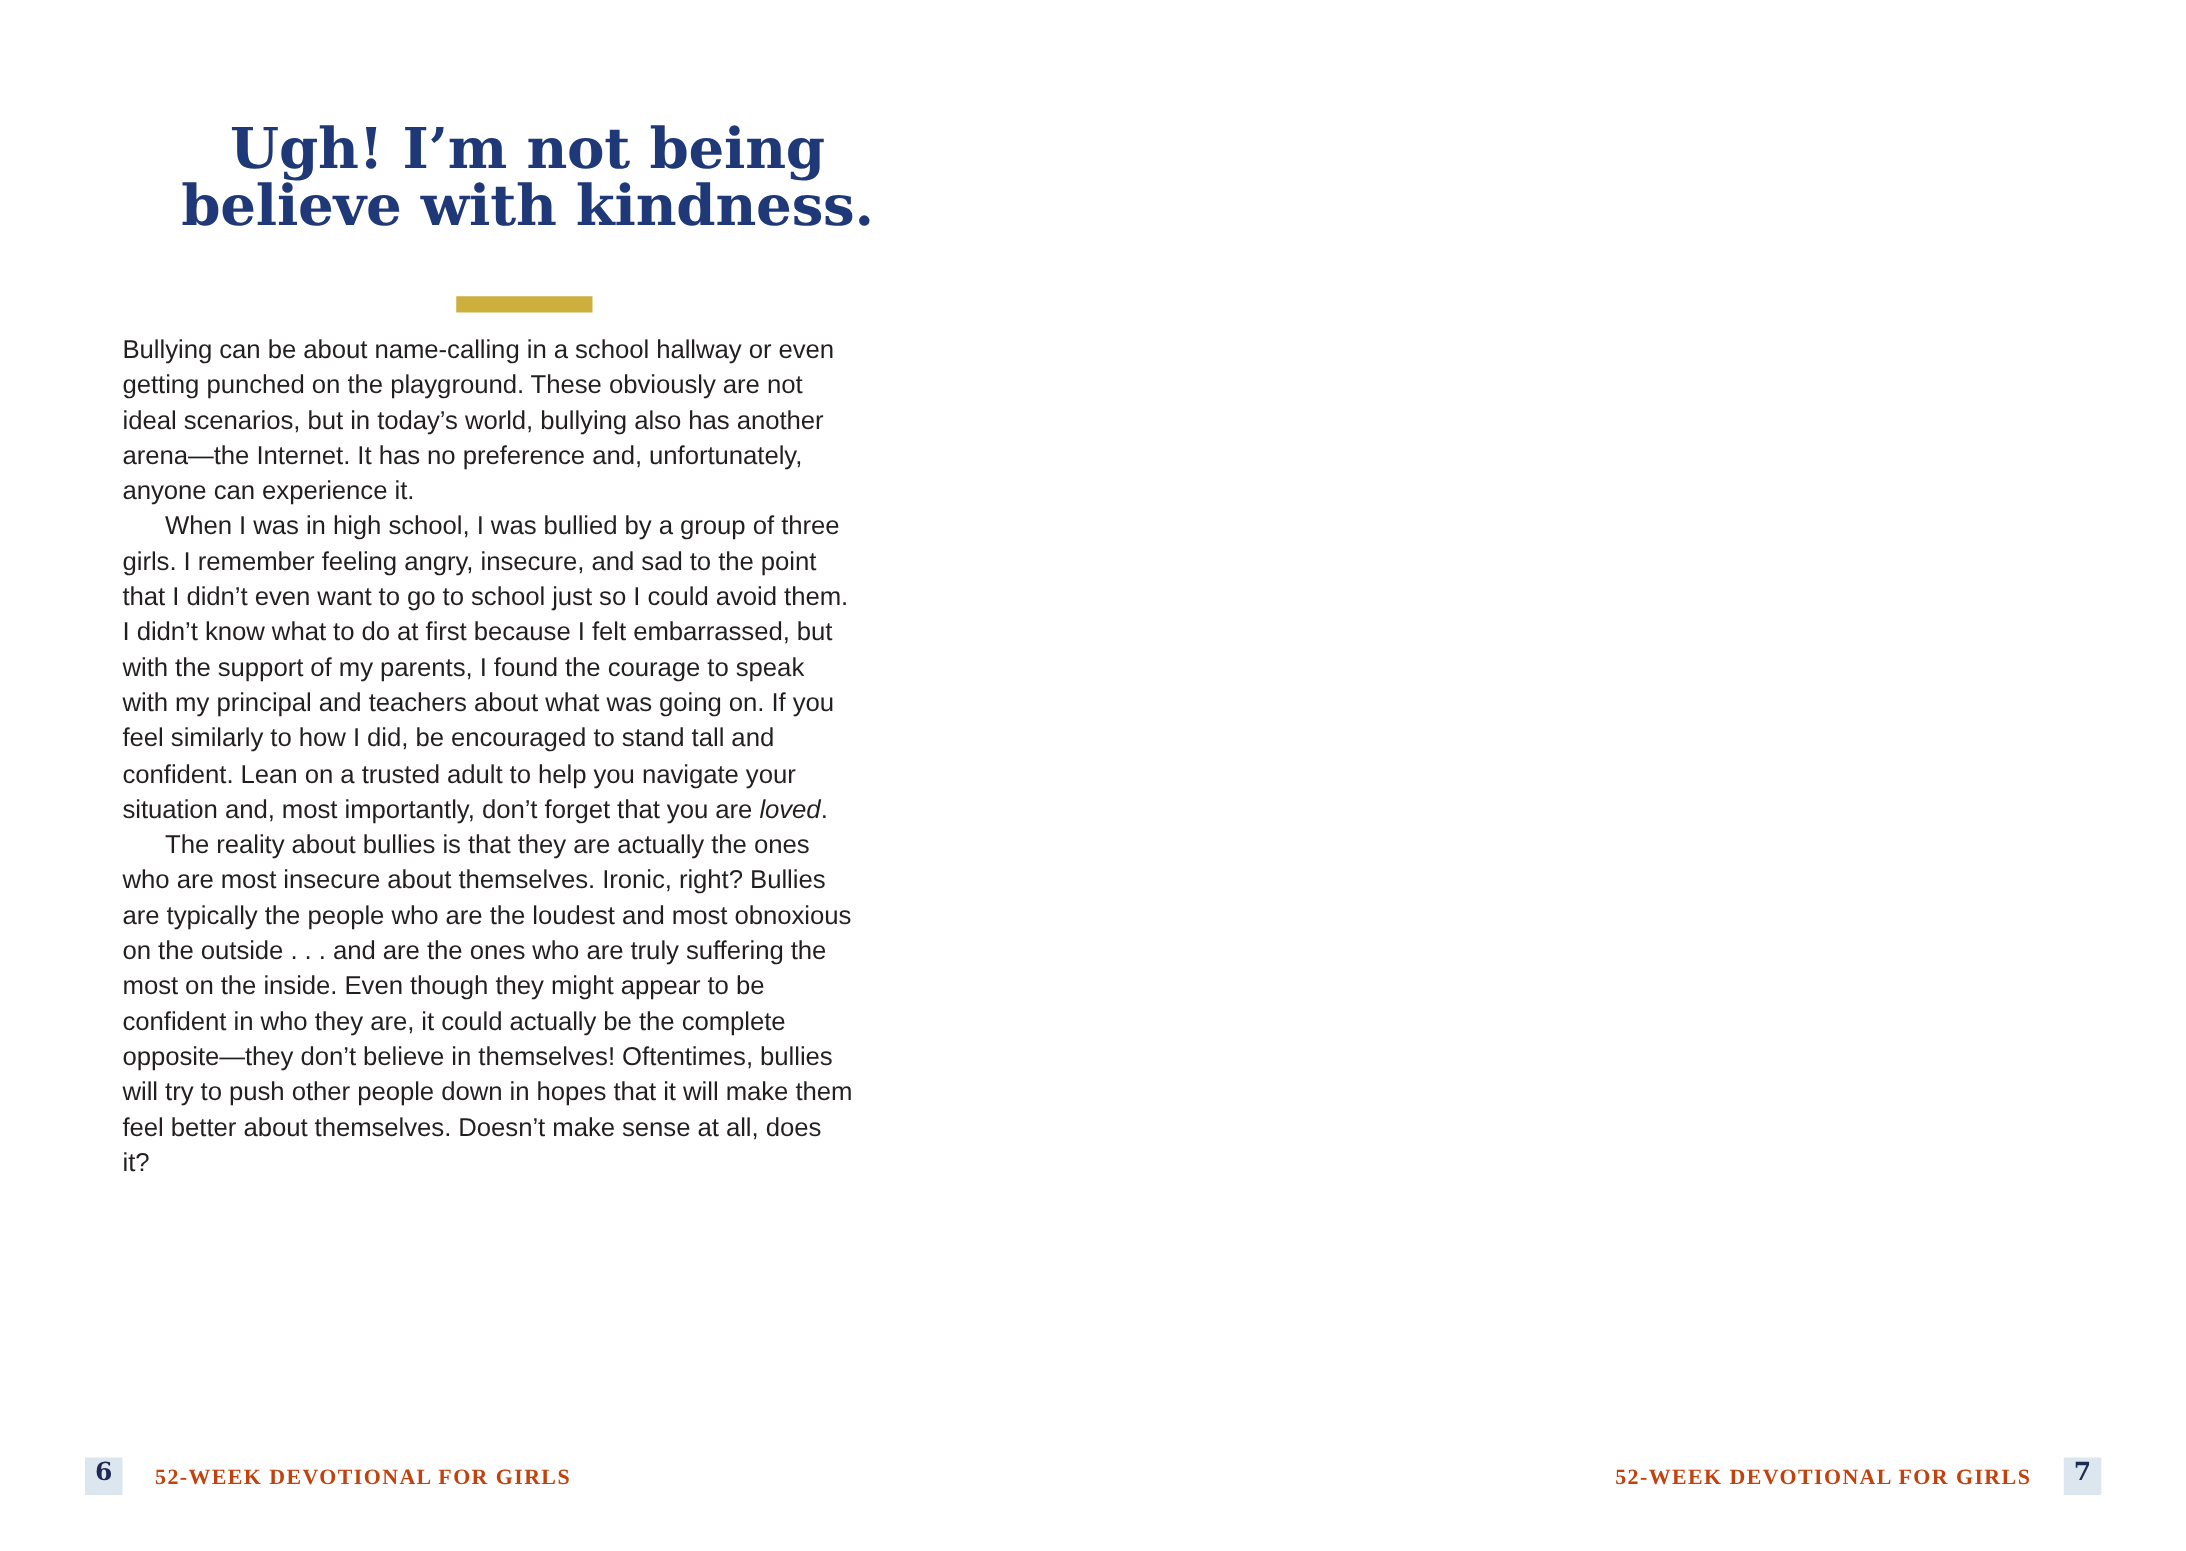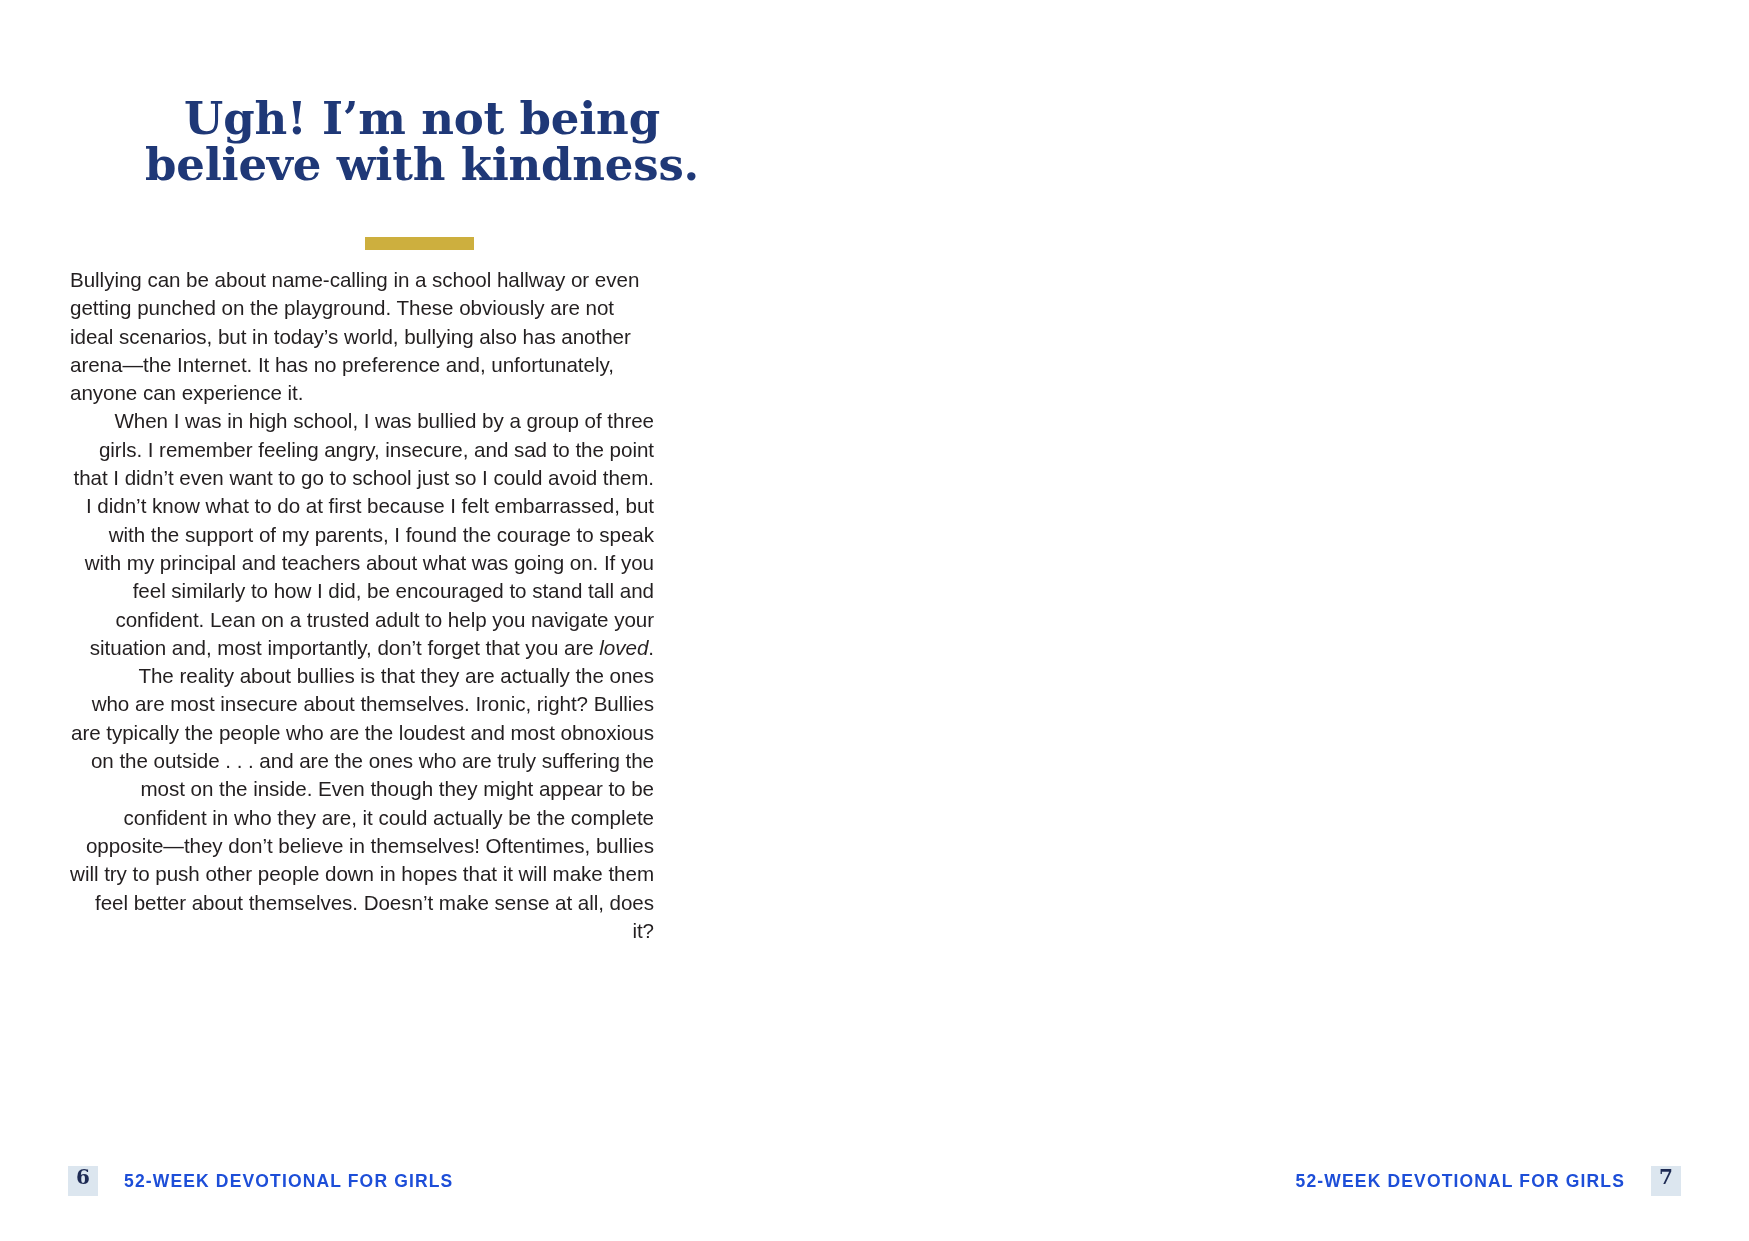--- a/index.html
+++ b/index.html
@@ -59,30 +59,29 @@
   
   .col {
     position: absolute;
     font-size: 20.6px;
     line-height: 28.3px;
     letter-spacing: -0.05px;
     color: #231f20;
     text-align: left;
   }
   .col-left {
-    left: 70px;
+    left: 98px;
     top: 266px;
     width: 584px;
   }
   .col p {
     margin: 0;
   }
   .col p.indent {
     text-indent: 34px;
-    text-align: right;
   }
   .col em { font-style: italic; }
 
   
   .footer {
     position: absolute;
     bottom: 0;
     height: 120px;
     display: flex;
     align-items: center;
@@ -99,25 +98,25 @@
     justify-content: center;
     font-family: "DejaVu Serif", "Liberation Serif", serif;
     font-weight: 700;
     font-size: 20px;
     color: #1d2a53;
     flex: none;
   }
   .folio-num { position: relative; top: -4px; left: 0px; }
 
   .running-head {
-    font-family: Liberation Sans, sans-serif;
+    font-family: Liberation Serif, serif;
     font-size: 17.5px;
     font-weight: 600;
     letter-spacing: 1.15px;
-    color: #1d4ed8;
+    color: #c2410c;
     white-space: nowrap;
   }
   .footer-left  .running-head { margin-left: 26px; }
   .footer-right .running-head { margin-right: 26px; }
 </style>
 </head>
 <body>
 
 <div class="spread">
 

